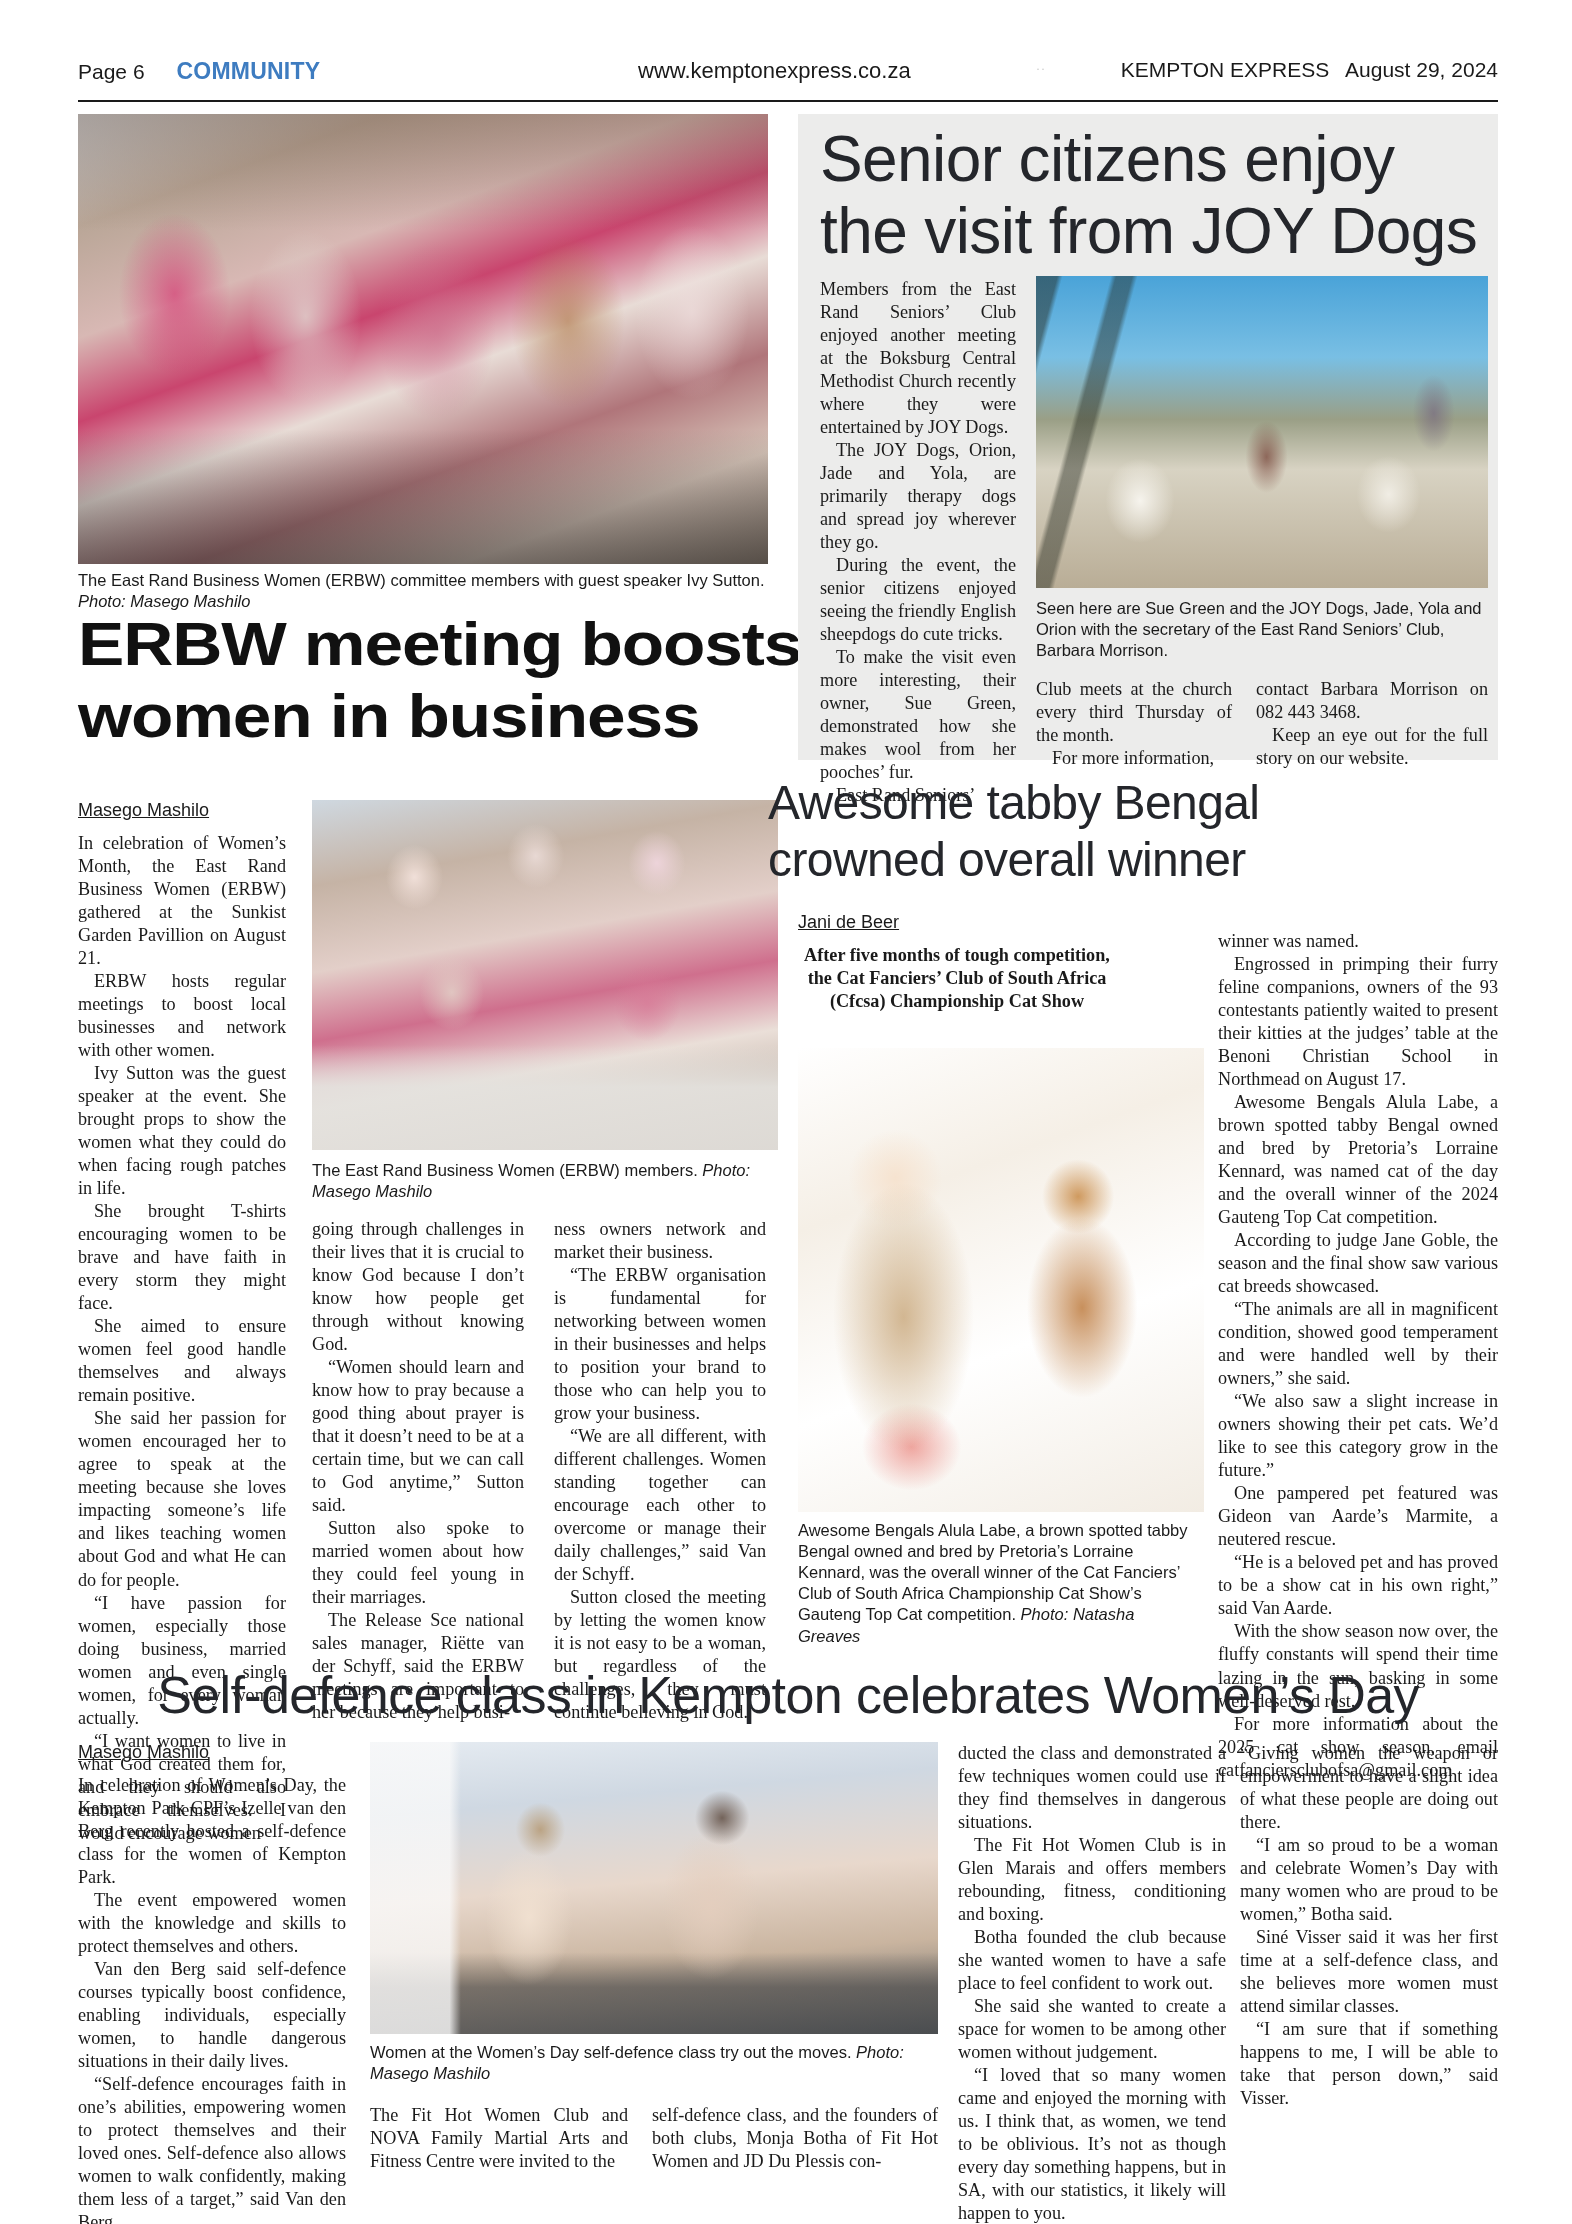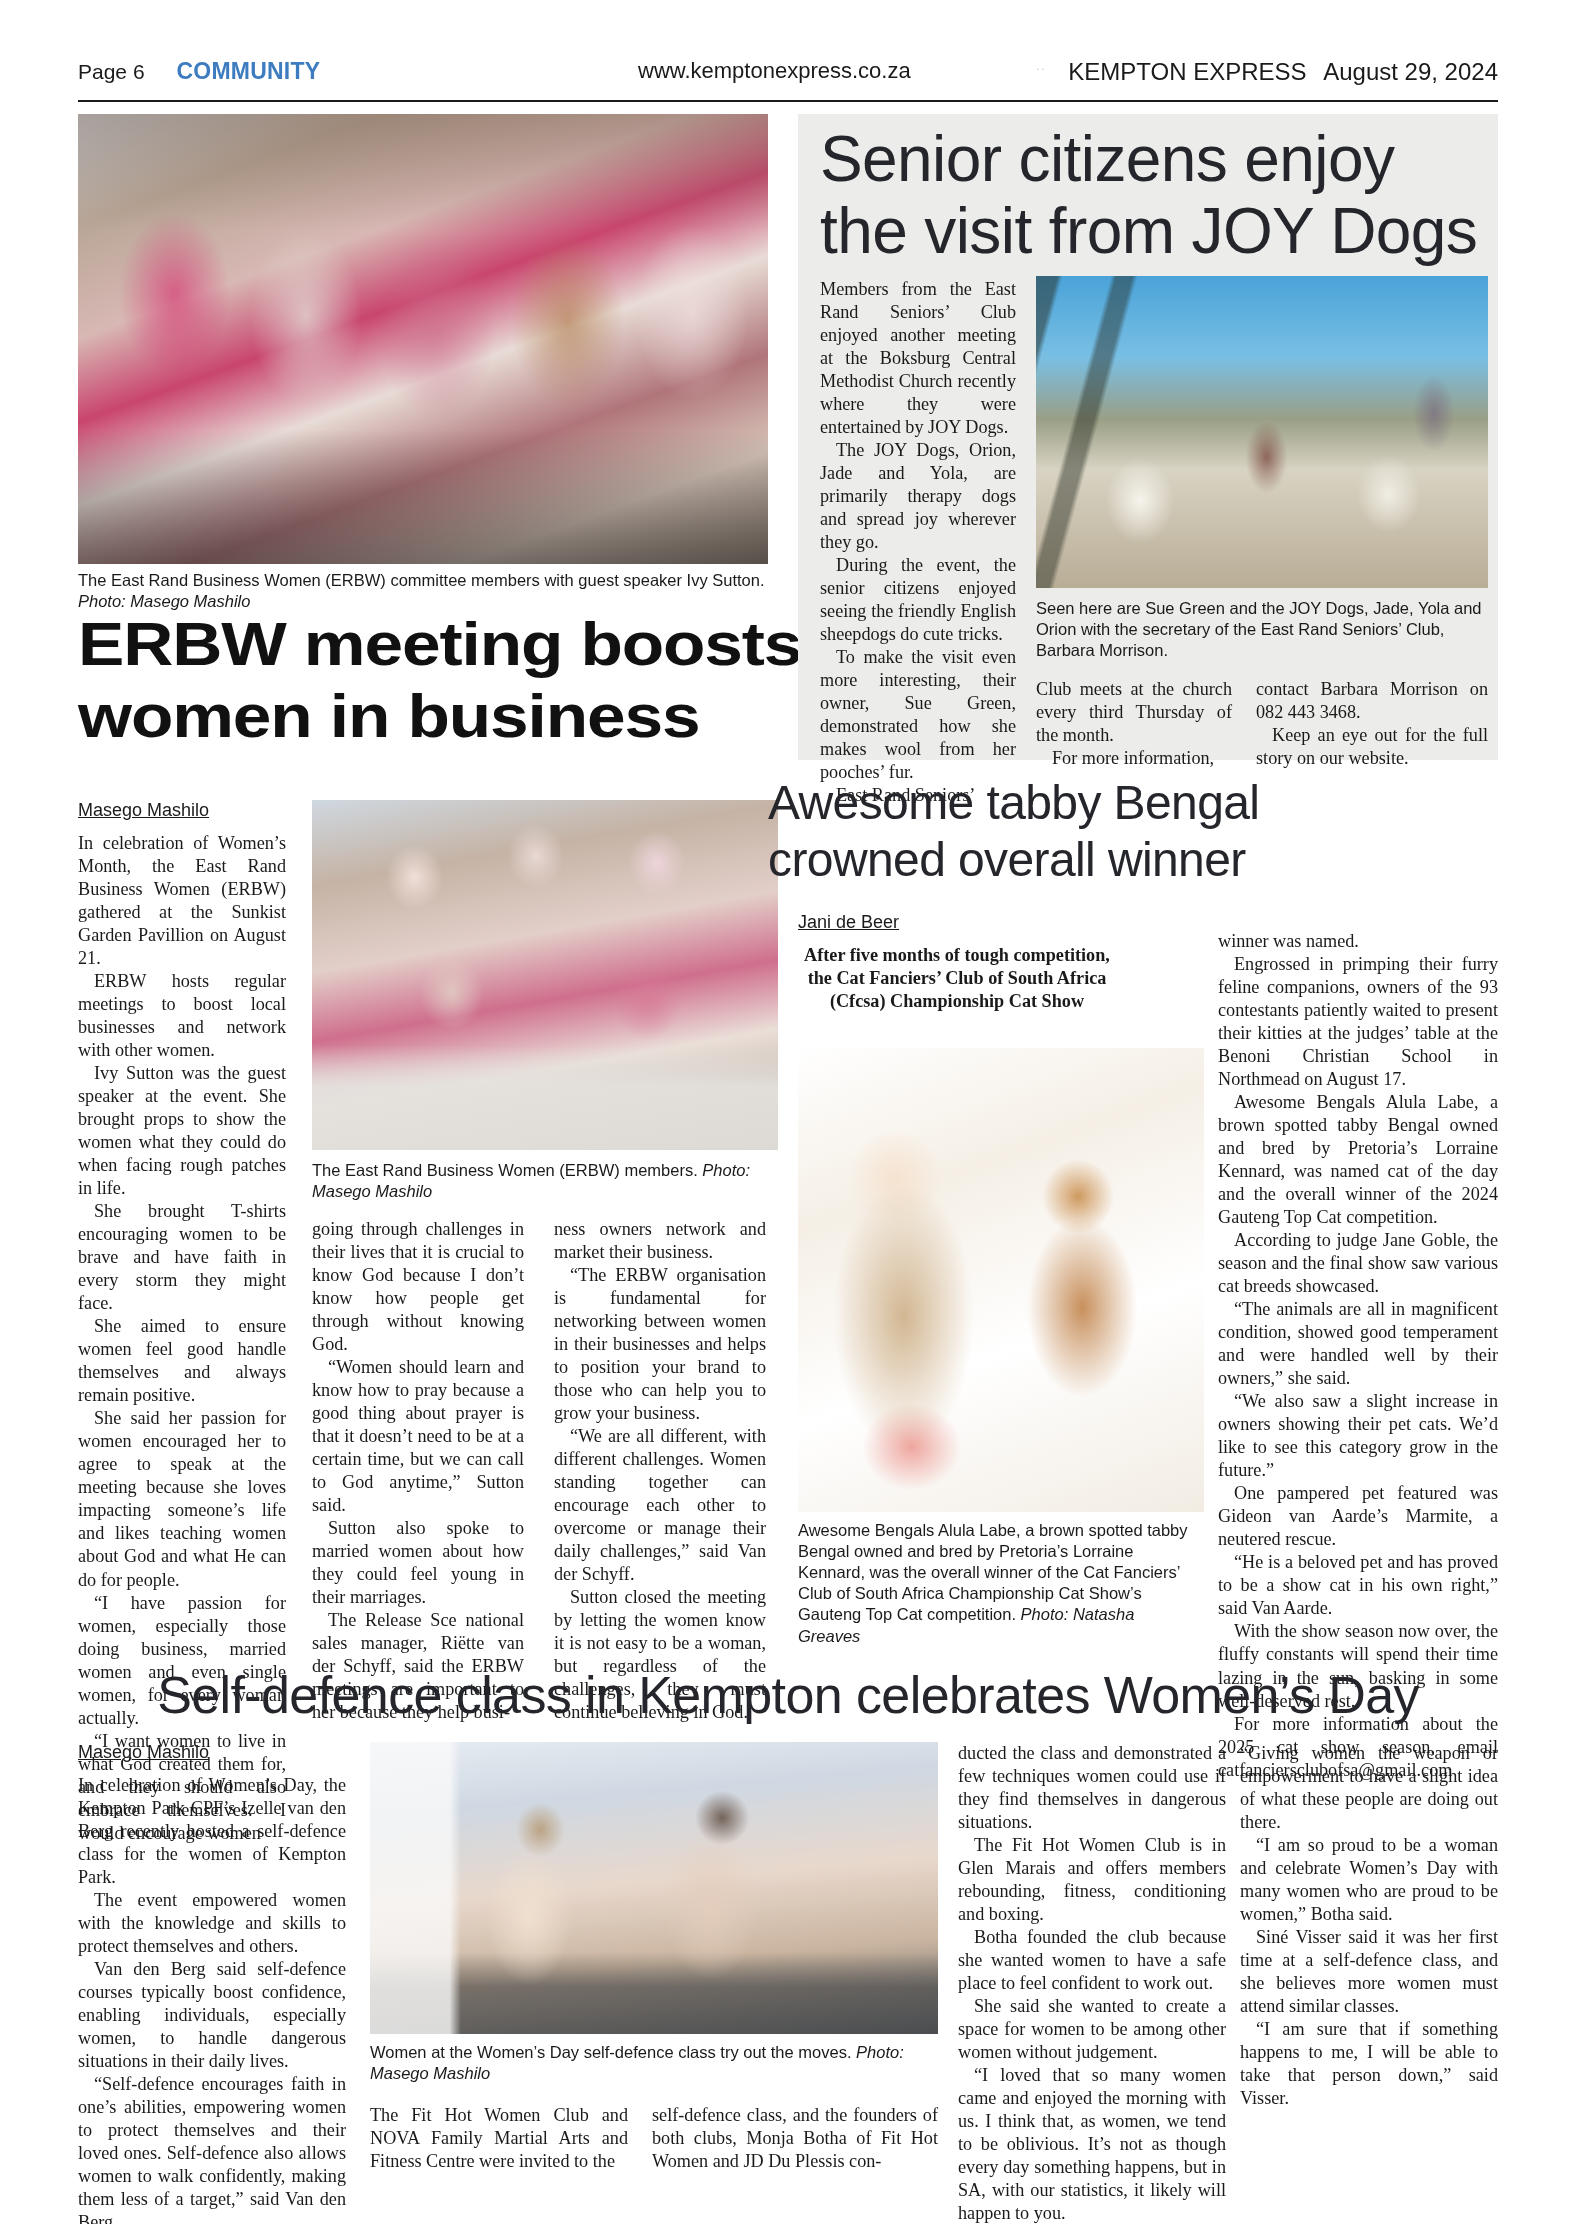--- a/index.html
+++ b/index.html
@@ -22,21 +22,21 @@
     font-family: "Liberation Sans", sans-serif; font-weight: bold; font-size: 23px;
     color: #3e7cc0; letter-spacing: .2px; margin-left: 32px;
   }
   .mh-url {
     font-family: "Liberation Sans", sans-serif; font-size: 22px; color: #1a1a1a;
     position: absolute; left: 560px; top: 0;
   }
   .mh-dots { position: absolute; left: 958px; top: 4px; font-size: 12px; color: #c9c9c9; letter-spacing:1px;}
   .mh-right {
     position: absolute; right: 0; top: 0;
-    font-family: "Liberation Sans", sans-serif; font-size: 24px; white-space: nowrap;
+    font-family: "Liberation Sans", sans-serif; font-size: 21px; white-space: nowrap;
   }
   .mh-right .paper { font-weight: 400; }
 
   .rule-top { position: absolute; left: 78px; top: 100px; width: 1420px; height: 2px; background: #1a1a1a; }
 
   
   .photo { position: absolute; overflow: hidden; background: #d9d9d9; }
   .cap {
     position: absolute;
     font-family: "Liberation Sans", sans-serif;

